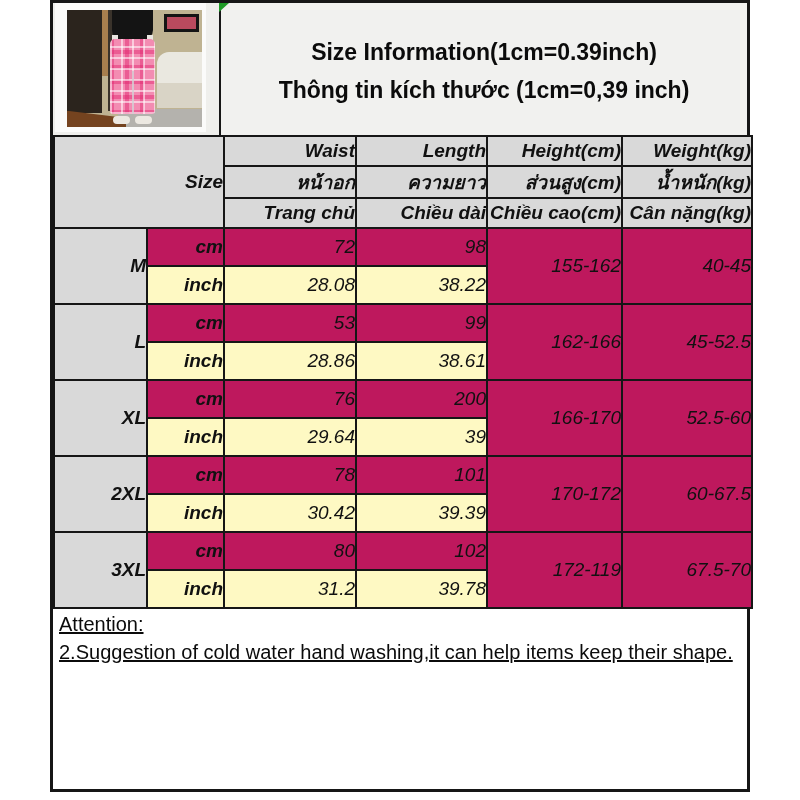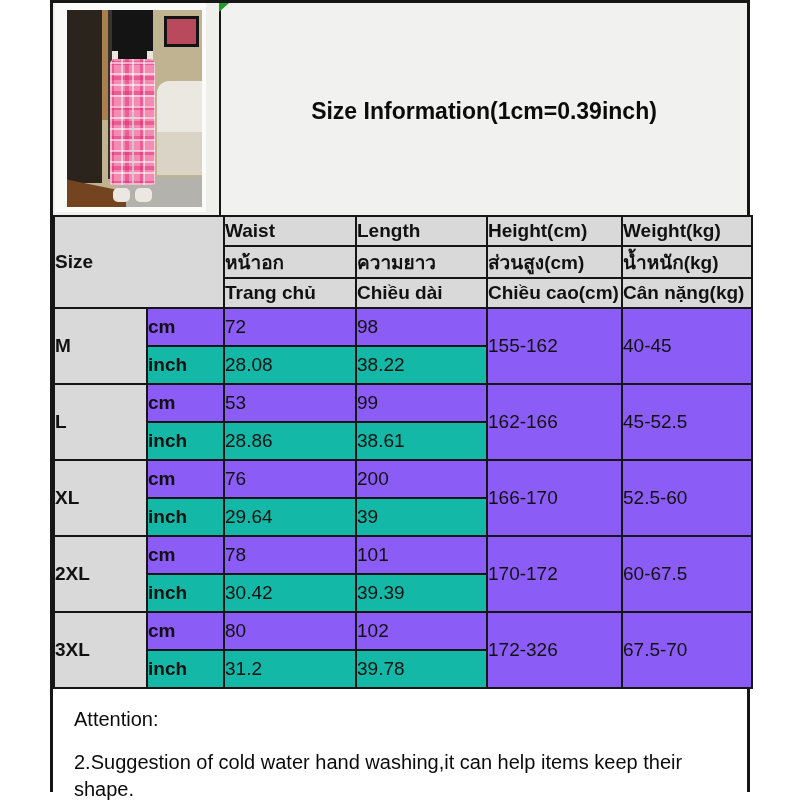--- a/index.html
+++ b/index.html
@@ -7,21 +7,21 @@
     width:800px;height:800px;background:#ffffff;position:relative;
     font-family:"Liberation Sans", sans-serif;color:#111;
     -webkit-font-smoothing:antialiased;
   }
   .sheet{
     position:absolute;left:50px;top:0;width:700px;height:792px;
     box-sizing:border-box;border:3px solid #161616;background:#fff;
     display:flex;flex-direction:column;
   }
   
-  .top-row{display:flex;height:212px;position:relative;flex:0 0 auto;}
+  .top-row{display:flex;height:132px;position:relative;flex:0 0 auto;}
   .photo-cell{
     width:168px;flex:0 0 168px;background:#efefec;border-right:2px solid #161616;
     box-sizing:border-box;padding:0 13px 3px 2px;
   }
   .photo-matte{background:#fbfbfa;width:100%;height:100%;box-sizing:border-box;padding:7px 4px 5px 12px;}
   .room{position:relative;width:100%;height:100%;background:#bfb392;overflow:hidden;}
   .room .wardrobe{position:absolute;left:0;top:0;width:26%;height:88%;background:#2b241d;}
   .room .wood-trim{position:absolute;left:26%;top:0;width:8%;height:56%;background:#a87f4e;}
   .room .door-shadow{position:absolute;left:30%;top:0;width:8%;height:86%;background:#3a332b;}
   .room .bed{position:absolute;right:0;top:36%;width:33%;height:30%;background:#eae8e0;border-radius:12px 0 0 2px;}
@@ -51,37 +51,37 @@
     text-align:center;padding-top:4px;
   }
   .title-line{font-weight:bold;font-size:23px;line-height:38px;color:#0b0b0b;}
   .green-marker{
     position:absolute;left:166px;top:0;width:0;height:0;
     border-top:9px solid #1f9b27;border-right:10px solid transparent;
   }
   
   table.size-table{border-collapse:collapse;table-layout:fixed;width:100%;flex:0 0 auto;}
   table.size-table td{
-    border:2px solid #161616;text-align:left;vertical-align:middle;
-    font-size:19px;padding:0;overflow:hidden;white-space:nowrap;
+    border:2px solid #161616;text-align:right;vertical-align:middle;
+    font-size:19px;padding:0;overflow:hidden;white-space:nowrap;font-style:italic;
   }
   tr.hdr{height:30px;}
   tr.hdr td{background:#d9d9d9;font-weight:bold;}
   td.size-head{background:#d9d9d9;font-weight:bold;font-size:36px;}
   tr.data{height:38px;}
   td.c-size{background:#d9d9d9;font-weight:bold;font-size:20px;}
   td.c-unit{font-weight:bold;}
-  td.bg-lt{background:#8b5cf6;}
-  td.bg-wh{background:#14b8a6;}
+  td.bg-lt{background:#be185d;}
+  td.bg-wh{background:#fef9c3;}
   
   .attention{
     flex:1;box-sizing:border-box;padding:2px 6px;background:#ffffff;
     font-size:20px;line-height:1.38;color:#0b0b0b;
   }
-  .attention p{margin:15px;}
+  .attention p{margin:0;text-decoration:underline;}
 </style>
 </head>
 <body>
 
 <div class="sheet">
 
   <div class="top-row">
     <div class="photo-cell">
       <div class="photo-matte">
         <div class="room">
@@ -98,20 +98,21 @@
           <div class="cuff-r"></div>
           <div class="pants"></div>
           <div class="seam"></div>
           <div class="shoe-l"></div>
           <div class="shoe-r"></div>
         </div>
       </div>
     </div>
     <div class="title-cell">
       <div class="title-line">Size Information(1cm=0.39inch)</div>
+      <div class="title-line">Thông tin kích thước (1cm=0,39 inch)</div>
     </div>
     <div class="green-marker"></div>
   </div>
 
   <table class="size-table">
     <colgroup>
       <col style="width:93px">
         <col style="width:77px">
         <col style="width:132px">
       <col style="width:131px">
@@ -193,21 +194,21 @@
         <td class="c-unit bg-wh">inch</td>
         <td class="bg-wh">30.42</td>
         <td class="bg-wh">39.39</td>
       </tr>
 
       <tr class="data">
         <td class="c-size" rowspan="2">3XL</td>
         <td class="c-unit bg-lt">cm</td>
         <td class="bg-lt">80</td>
         <td class="bg-lt">102</td>
-        <td class="bg-lt" rowspan="2">172-326</td>
+        <td class="bg-lt" rowspan="2">172-119</td>
         <td class="bg-lt" rowspan="2">67.5-70</td>
       </tr>
       <tr class="data">
         <td class="c-unit bg-wh">inch</td>
         <td class="bg-wh">31.2</td>
         <td class="bg-wh">39.78</td>
       </tr>
     </tbody>
   </table>
 

